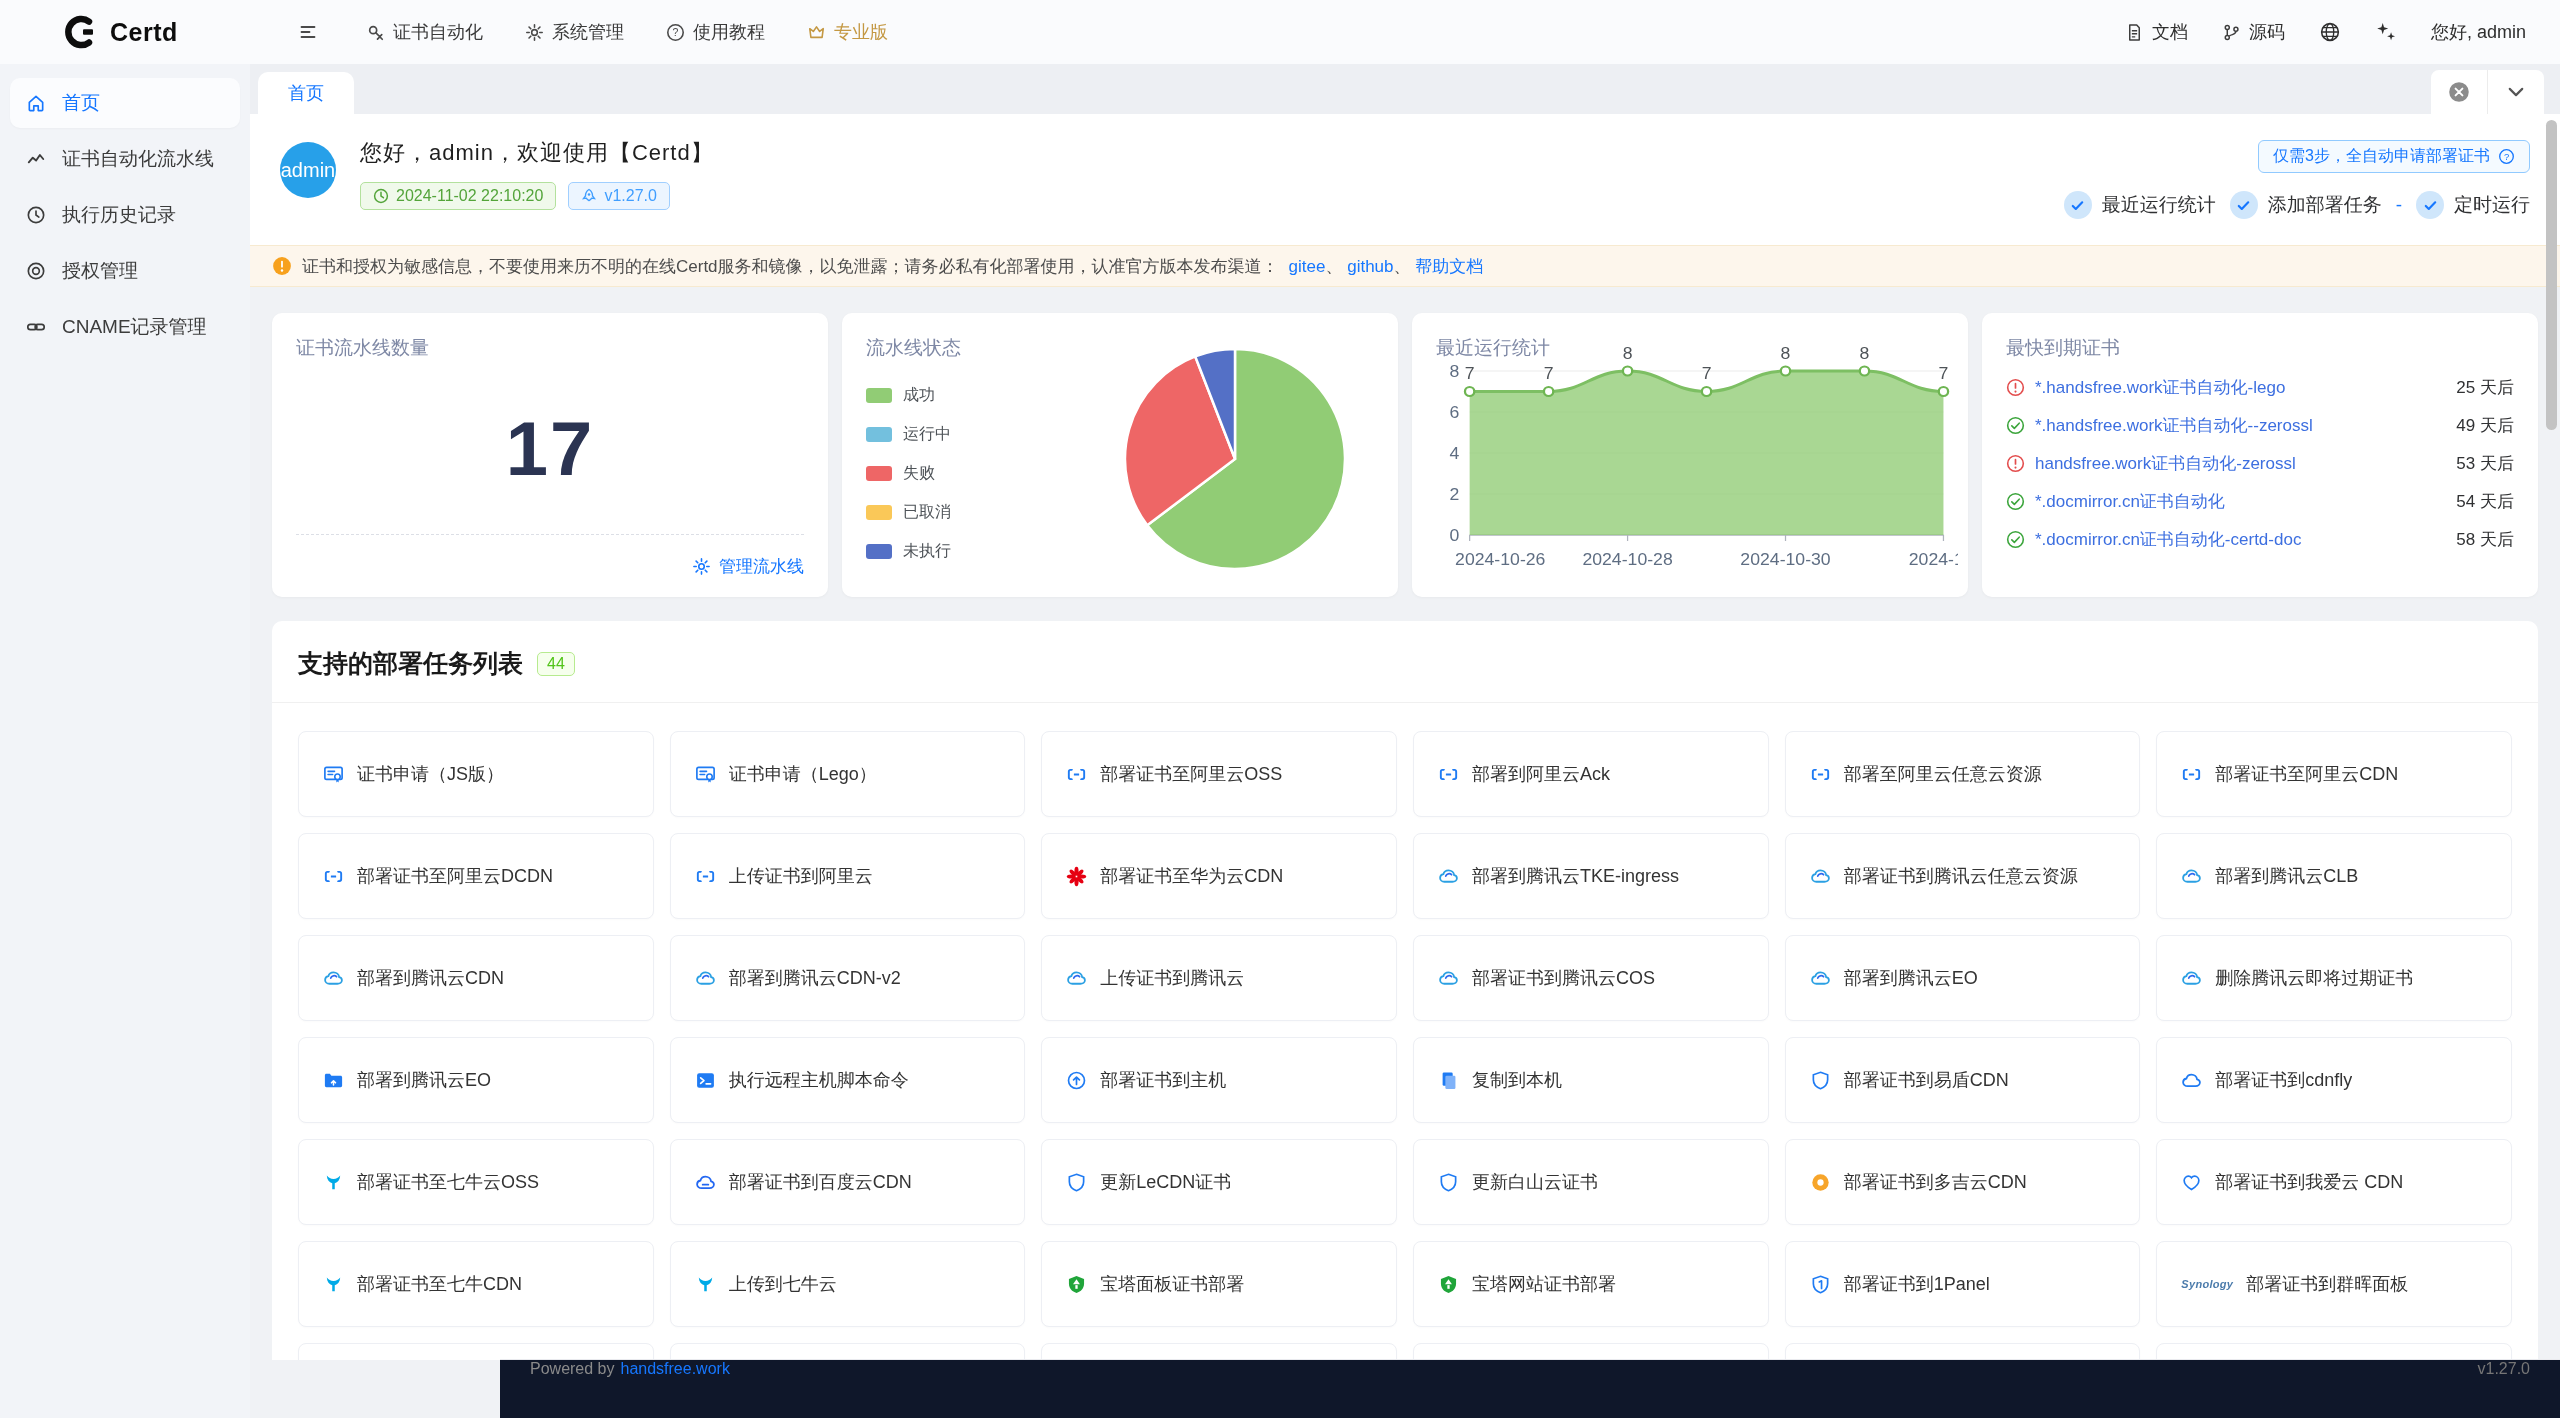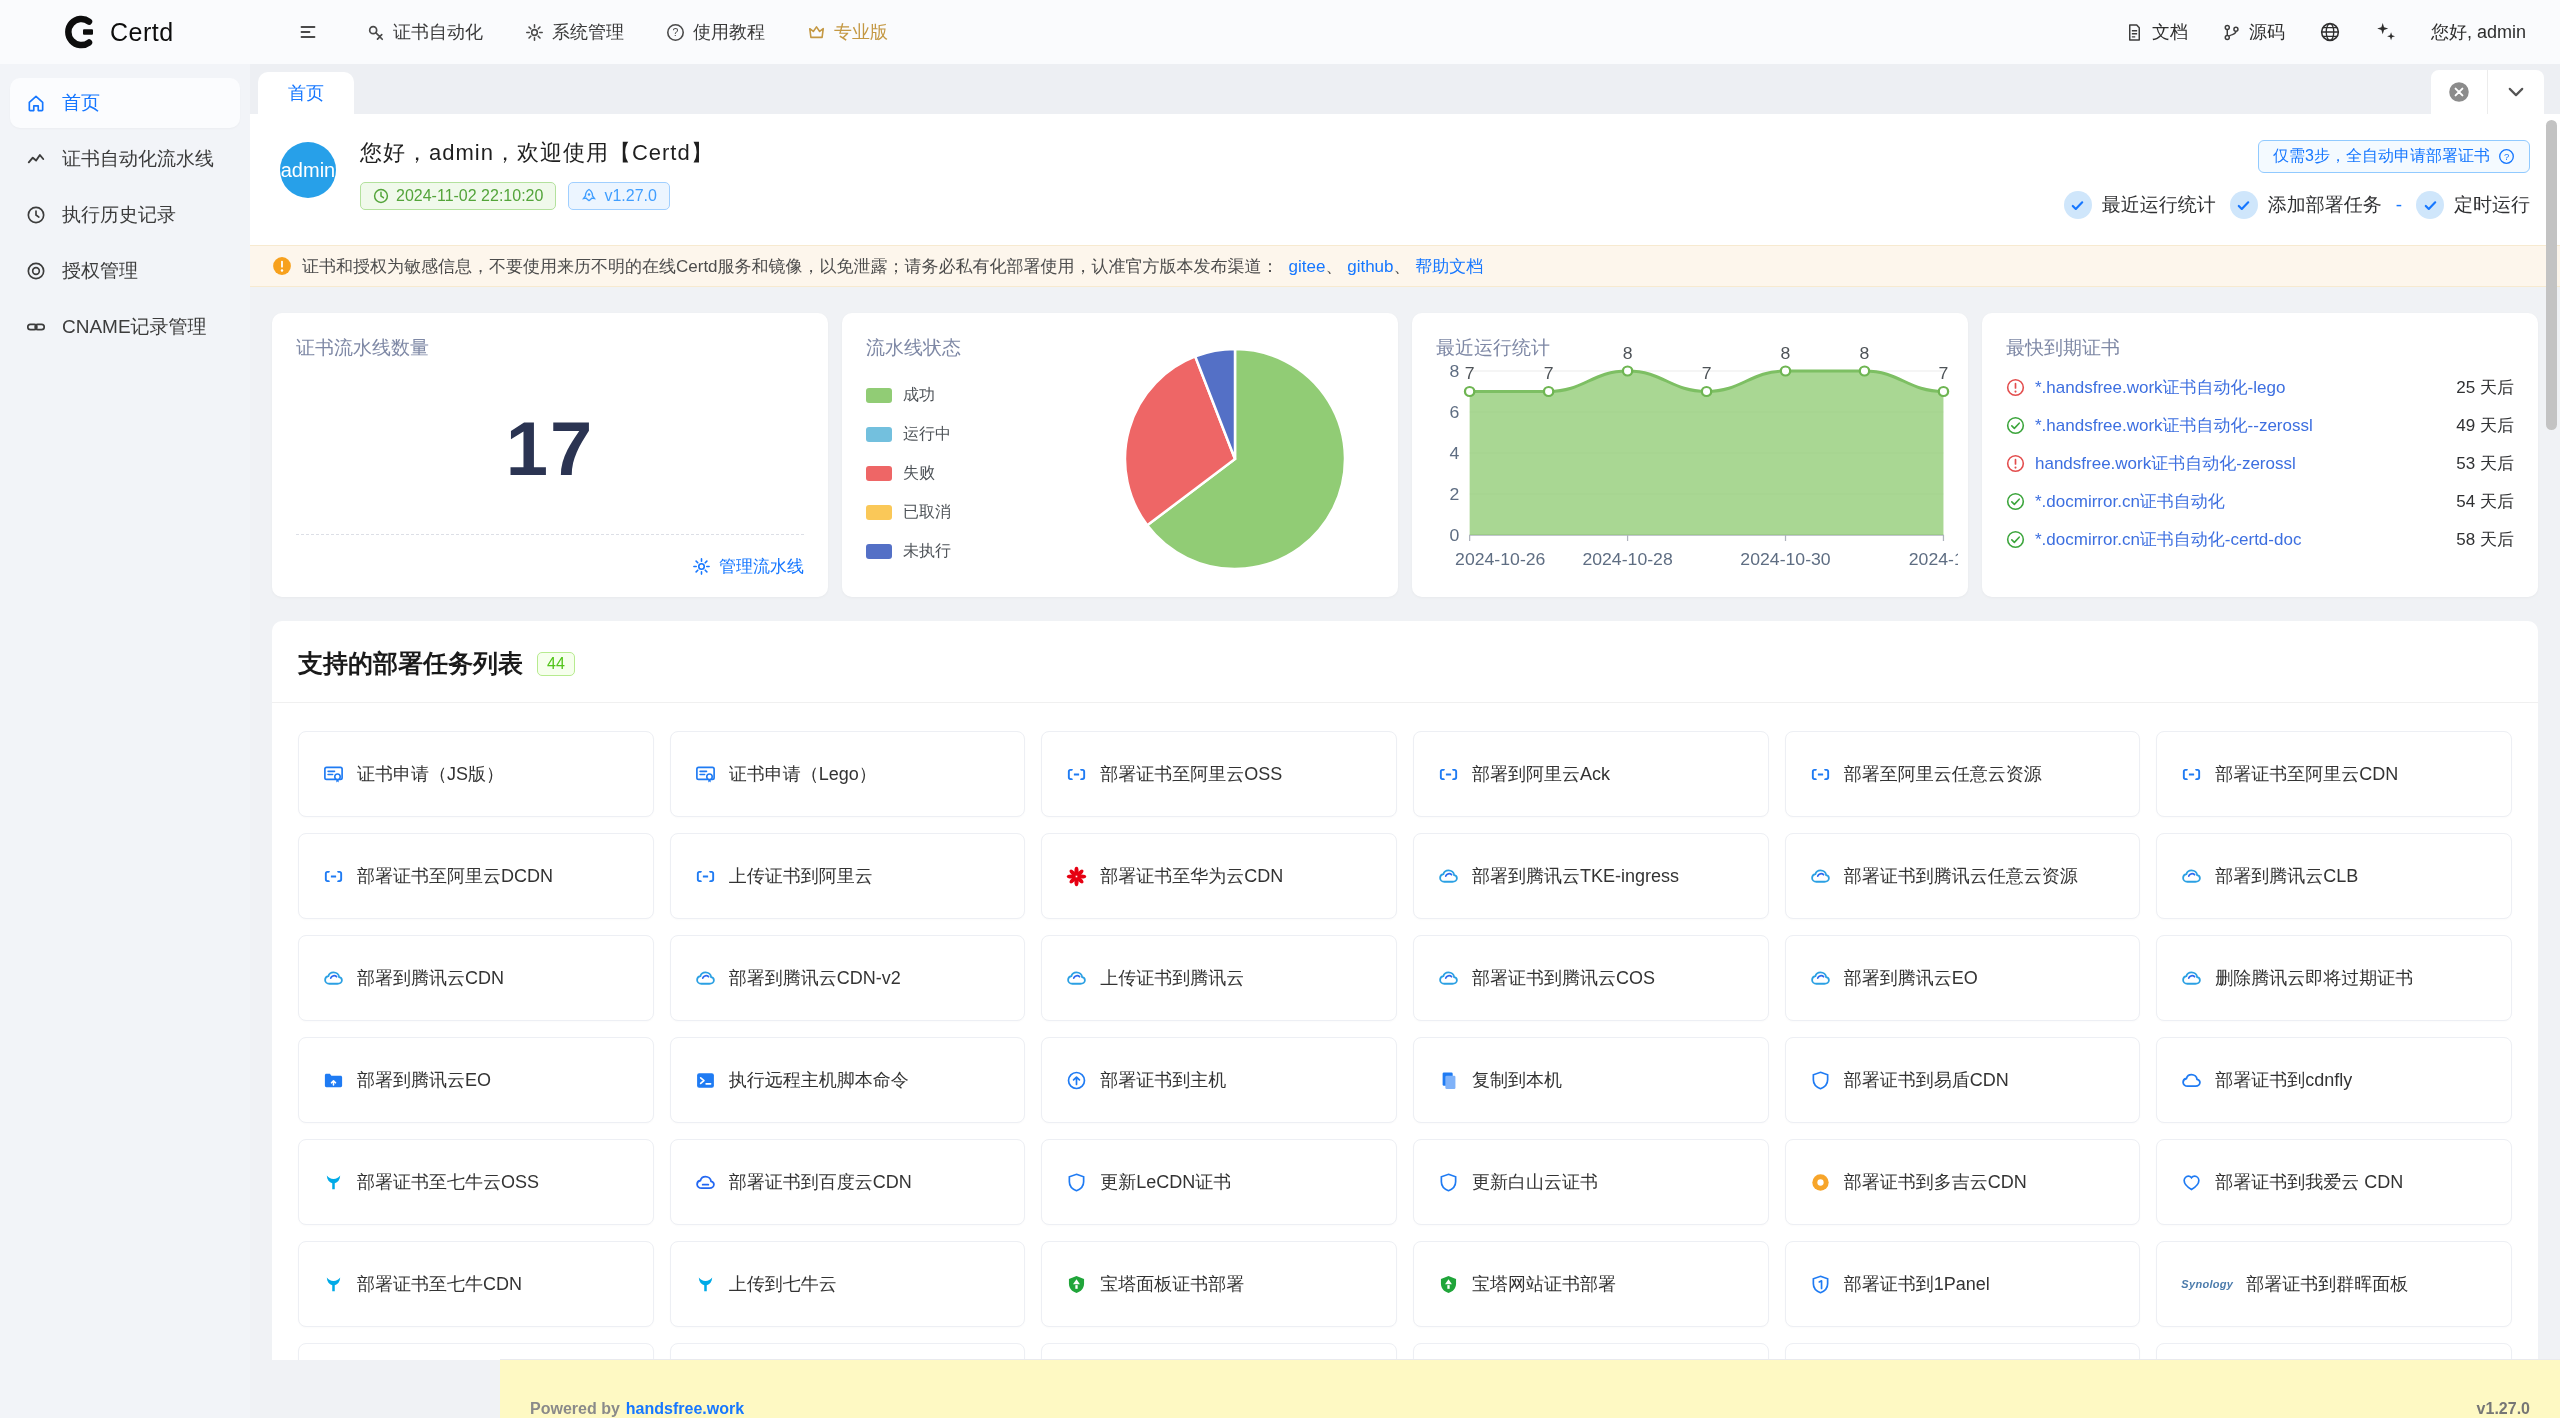--- a/index.html
+++ b/index.html
@@ -2,21 +2,21 @@
 <html><head>
 <meta charset="utf-8">
 <style>
   html,body{margin:0;padding:0;}
   body{width:2560px;height:1418px;position:relative;overflow:hidden;
        font-family:"Liberation Sans","DejaVu Sans",sans-serif;background:#f0f2f5;color:#333;}
   svg{display:block;}
   
   .header{position:absolute;top:0;left:0;right:0;height:64px;background:#fafbfd;display:flex;align-items:center;z-index:6;}
   .logo{display:flex;align-items:center;gap:12px;width:250px;box-sizing:border-box;padding-left:64px;}
-  .logo-text{font-size:25px;font-weight:normal;color:#0d0d0d;letter-spacing:.5px;}
+  .logo-text{font-size:25px;font-weight:bold;color:#0d0d0d;letter-spacing:.5px;}
   .nav-collapse{margin-left:42px;cursor:pointer;display:flex;align-items:center;padding:6px;}
   .nav-menu{display:flex;align-items:center;margin-left:26px;gap:10px;text-align:center;}
   .nav-item{display:flex;align-items:center;gap:8px;padding:8px 16px;font-size:18px;color:#3a3a3a;cursor:pointer;border-radius:6px;}
   .nav-item.vip{color:#c49843;}
   .header-right{margin-left:auto;display:flex;align-items:center;gap:34px;padding-right:34px;font-size:18px;color:#2e2e2e;}
   .hr-item{display:flex;align-items:center;gap:8px;cursor:pointer;}
   
   .sidebar{position:absolute;top:64px;left:0;bottom:0;width:250px;background:#f2f4f8;z-index:5;box-sizing:border-box;padding-top:8px;}
   .side-item{display:flex;align-items:center;gap:16px;height:50px;margin:6px 10px;padding:0 16px;border-radius:10px;font-size:19px;color:#3c3c3c;cursor:pointer;}
   .side-item.active{background:#fbfcfe;color:#1677ff;box-shadow:0 1px 2px rgba(0,0,0,.03);}
@@ -67,21 +67,21 @@
   .tasks-header{display:flex;align-items:center;gap:14px;}
   .tasks-title{font-size:25px;font-weight:bold;color:#1a1a1a;}
   .tasks-count{border:1px solid #b7eb8f;background:#f6ffed;color:#52c41a;font-size:16px;padding:2px 9px;border-radius:5px;}
   .tasks-divider{height:1px;background:#f0f0f0;margin:22px -26px 0;}
   .tasks-grid{display:grid;grid-template-columns:repeat(6,1fr);gap:16px;margin-top:28px;}
   .task-card{height:84px;border:1px solid #edeff4;border-radius:8px;background:#fff;display:flex;align-items:center;gap:13px;padding:0 24px;font-size:18px;color:#333;cursor:pointer;box-shadow:0 1px 2px rgba(0,0,0,.02);}
   .task-label{white-space:nowrap;overflow:hidden;text-overflow:ellipsis;}
   .task-ico{flex:none;display:flex;align-items:center;}
   .syn{font-size:11px;font-style:italic;font-weight:bold;color:#4b7bab;letter-spacing:.3px;}
   
-  .footer{position:absolute;left:250px;right:0;bottom:0;height:58px;background:#fef9c3;border-top:1px solid #e9eaee;display:flex;align-items:flex-end;padding:0 30px;font-size:16px;color:#8a8a8a;z-index:5;font-weight:bold;}
+  .footer{position:absolute;left:250px;right:0;bottom:0;height:58px;background:#0f172a;border-top:1px solid #e9eaee;display:flex;align-items:flex-start;padding:0 30px;font-size:16px;color:#8a8a8a;z-index:5;}
   .footer-link{color:#1677ff;cursor:pointer;margin-left:6px;}
   .footer-version{margin-left:auto;color:#767676;}
   .scroll-thumb{position:absolute;right:3px;top:120px;width:11px;height:310px;background:#c3c3c3;border-radius:6px;z-index:9;cursor:pointer;}
 </style>
 </head>
 <body>
 
 <div class="header">
   <div class="logo">
     <span>

